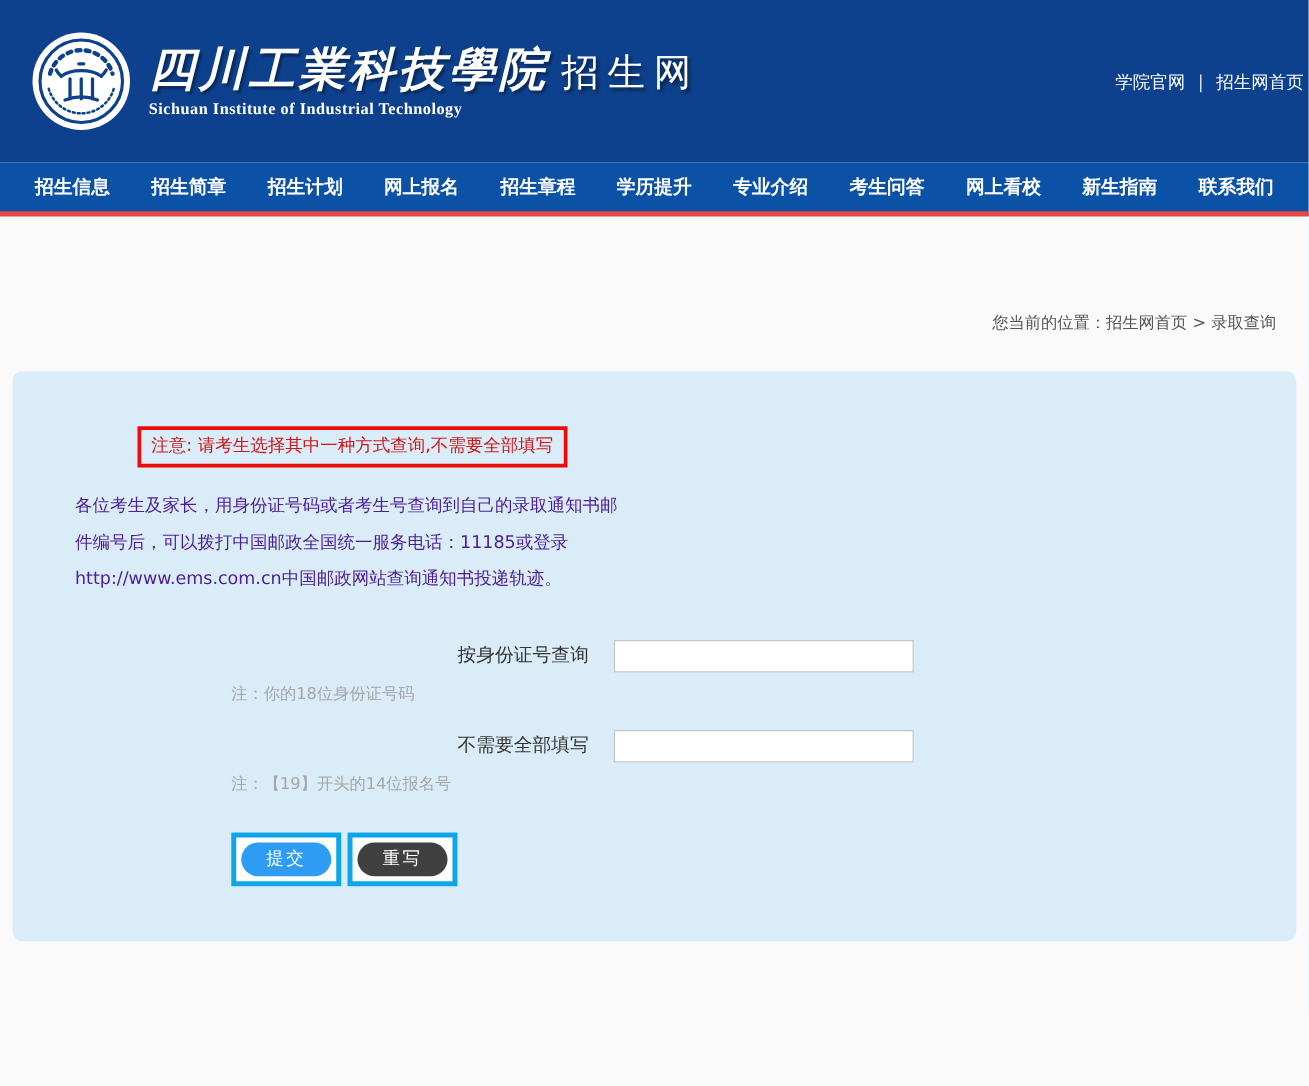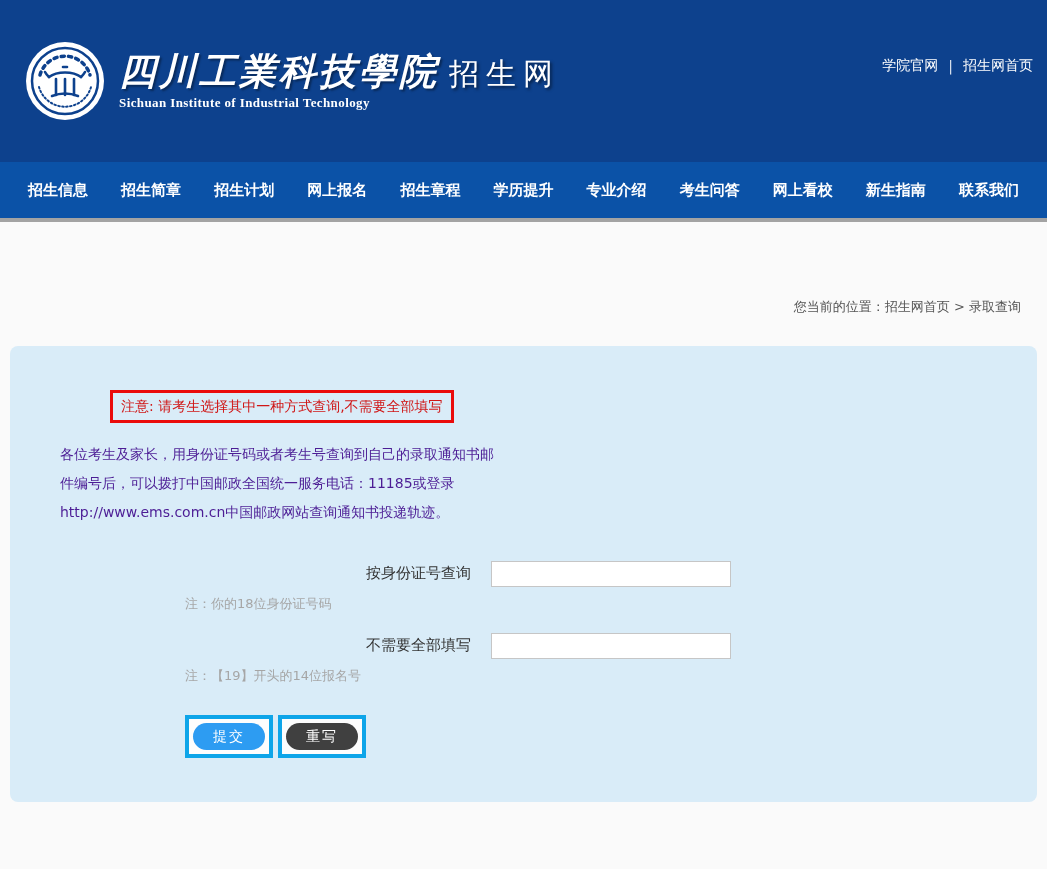--- a/index.html
+++ b/index.html
@@ -5,21 +5,21 @@
   * { margin:0; padding:0; box-sizing:border-box; }
   html,body { width:1047px; }
   body {
     min-height:869px;
     background:#fafafa;
     font-family:"DejaVu Sans","Liberation Sans",sans-serif;
   }
 
   
   .header {
-    height:162px;
+    height:130px;
     background:#0d418d;
     position:relative;
     display:flex;
     align-items:center;
     padding-left:25px;
   }
   .logo { width:80px; height:80px; flex:0 0 80px; }
   .brand { margin-left:14px; color:#fff; }
   .brand-zh {
     font-family:"DejaVu Serif","Liberation Serif",serif;
@@ -43,32 +43,32 @@
     color:#fff;
     font-family:"DejaVu Serif","Liberation Serif",serif;
     font-size:30px;
     letter-spacing:7px;
     margin:-14px 0 0 10px;
     text-shadow:2px 2px 3px rgba(0,0,0,.5);
     white-space:nowrap;
   }
   .header-links {
     position:absolute;
-    top:57px; right:14px;
+    top:57px; right:4px;
     color:#fff; font-size:14px;
     display:flex; align-items:center; gap:10px;
   }
   .header-links a { color:#fff; text-decoration:none; }
   .header-links .sep { opacity:.85; }
 
   
   .nav {
-    height:60px;
+    height:43px;
     background:#0b52a7;
-    border-bottom:4px solid #a3a3a3;
+    border-bottom:4px solid #ef4444;
     display:flex;
     justify-content:space-between;
     align-items:center;
     padding:0 28px;
   }
   .nav a {
     color:#fff; font-size:15px; font-weight:bold;
     text-decoration:none; white-space:nowrap;
   }
 

